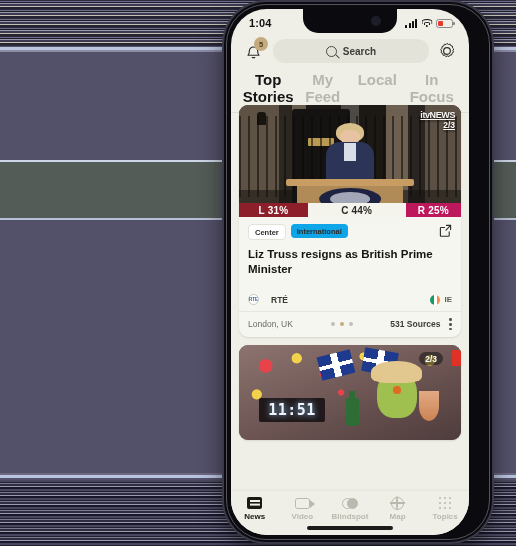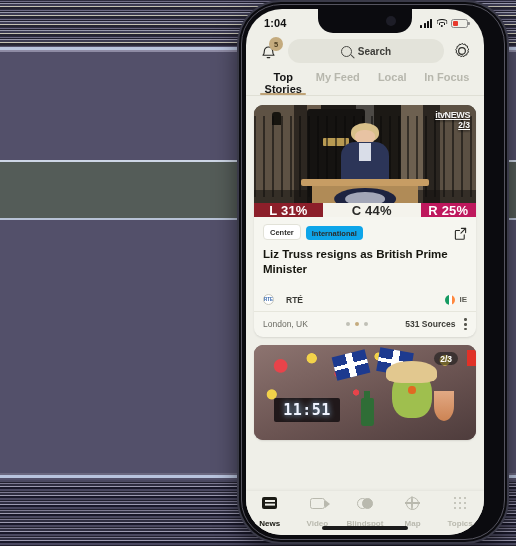--- a/index.html
+++ b/index.html
@@ -41,21 +41,21 @@
   }
   .hairline-top  { top: 47px; height: 3px; background: #b9c4de; }
   .hairline-top2 { top: 50px; height: 2px; background: #8e8ba4; }
   .green-band    { top: 160px; height: 60px; background: #545c58; border-top: 2px solid #cdd6e6; border-bottom: 2px solid #b8c2d6; }
   .hairline-bot  { bottom: 68px; height: 3px; background: #b9c4de; }
   .hairline-bot2 { bottom: 71px; height: 2px; background: #6b6880; }
 
   
   .phone {
     position: absolute;
-    left: 239px; top: 2px;
+    left: 224px; top: 2px;
     width: 268px; height: 540px;
     background: #0b0b0f;
     border-radius: 42px;
     box-shadow: 0 0 0 2px #3a3a48, 0 10px 24px rgba(0,0,0,.55);
   }
   .phone::after {
     content:""; position:absolute; inset:2px; border-radius:40px;
     border:1.5px solid #55545f; pointer-events:none;
   }
   .screen {
@@ -107,21 +107,21 @@
     flex:1; height:24px; background:#e3e3da; border-radius:12px;
     display:flex; align-items:center; justify-content:center; gap:6px; cursor:text;
   }
   .search-ico { width:11px; height:11px; border:1.4px solid #4a4a46; border-radius:50%; position:relative; }
   .search-ico::after { content:""; position:absolute; right:-4px; bottom:-2px; width:5px; height:1.4px; background:#4a4a46; transform:rotate(45deg); border-radius:1px; }
   .search-label { font-size:10px; color:#3d3d39; font-weight:600;text-align:right; }
   .gear { width:20px; height:20px; flex:none; cursor:pointer; }
 
   
   .tabs { display:flex; padding: 2px 10px 0; position:relative; }
-  .tab { flex:1; text-align:center; font-size:11px; color:#b7b7ad; font-weight:600; cursor:pointer; position:relative; }
+  .tab { flex:1; text-align:center; font-size:15px; padding-bottom:7px; color:#b7b7ad; font-weight:600; cursor:pointer; position:relative; }
   .tab.active { color:#141414; font-weight:700; }
   .tab.active::after {
     content:""; position:absolute; left:8%; right:8%; bottom:0; height:2.4px;
     background:#bfa377; border-radius:2px;
   }
   .tabs-rule { height:1px; background:#dfdfd5; margin: 0 0 6px; }
 
   
   .feed { position:absolute; top:96px; left:0; right:0; bottom:44px; overflow:hidden; }
 
@@ -151,27 +151,27 @@
   .kerb { position:absolute; left:0; right:0; bottom:12%; height:12%; background:rgba(20,18,16,.55); }
 
   .hero-badge {
     position:absolute; right:6px; top:5px; display:flex; flex-direction:column; align-items:flex-end;
     color:#fff; text-shadow:0 1px 2px rgba(0,0,0,.8);text-decoration:underline;
   }
   .hero-logo { font-size:9px; font-weight:800; letter-spacing:-.4px; opacity:.95; }
   .hero-count { font-size:8.5px; font-weight:700; }
 
   .bias { position:absolute; left:0; right:0; bottom:0; height:14px; display:flex; }
-  .bias div { display:flex; align-items:center; justify-content:center; font-size:13px; font-weight:700; letter-spacing:.2px; }
+  .bias div { display:flex; align-items:center; justify-content:center; font-size:10px; font-weight:700; letter-spacing:.2px; }
   .bias .l { background:#8c1f2a; color:#fff; }
   .bias .c { background:#f4f3ec; color:#2a2a28; }
   .bias .r { background:#be185d; color:#fff; }
 
   .card-body { padding: 7px 9px 6px; }
-  .tagrow { display:flex; align-items:flex-end; gap:5px; }
+  .tagrow { display:flex; align-items:flex-start; gap:5px; }
   .tag { font-size:7.5px; padding:2.5px 6px; border-radius:4px; color:#2c2c2a; font-weight:600; }
   .tag.center { background:#ffffff; border:1px solid #e2e2d8; }
   .tag.intl { background:#0ea5e9; }
   .share { margin-left:auto; width:13px; height:13px; cursor:pointer; }
   .headline { font-size:11.5px; line-height:1.32; font-weight:700; color:#16160f; margin-top:7px; }
   .srcrow { display:flex; align-items:center; margin-top:17px; }
   .src-logo { width:11px; height:11px; border-radius:50%; background:#ffffff; border:1px solid #c9c9be;
               font-size:4.5px; font-weight:800; color:#2b5fa8; display:flex; align-items:center; justify-content:center; }
   .src-name { font-size:8.5px; color:#3a3a35; font-weight:600; margin-left:12px; }
   .loc-right { margin-left:auto; display:flex; align-items:center; gap:4px; }
@@ -224,21 +224,21 @@
   .bottle::after{ content:""; position:absolute; left:28%; top:-26%; width:44%; height:28%; background:#2f6d36; }
   .hero2-count { position:absolute; right:18px; top:7px; background:rgba(25,25,25,.6); color:#fff; font-size:8.5px; font-weight:700; padding:1.5px 6px; border-radius:9px; }
   .hero2-red { position:absolute; right:0; top:5px; width:9px; height:16px; background:#e03127; }
 
   
   .tabbar {
     position:absolute; left:0; right:0; bottom:0; height:44px; background:#efefe8;
     display:flex; align-items:flex-start; padding-top:5px;
     box-shadow: 0 -1px 3px rgba(0,0,0,.05);
   }
-  .navitem { flex:1; display:flex; flex-direction:column; align-items:center; gap:9px; cursor:pointer; }
+  .navitem { flex:1; display:flex; flex-direction:column; align-items:center; gap:2px; cursor:pointer; }
   .navitem .lbl { font-size:8px; font-weight:700; color:#b9b9ae; }
   .navitem.active .lbl { color:#16160f; }
   .navicon { width:17px; height:14px; display:flex; align-items:center; justify-content:center; }
   .home-ind { position:absolute; left:50%; transform:translateX(-50%); bottom:5px; width:86px; height:4px; background:#1b1b1b; border-radius:3px; }
   .ico-news { width:15px; height:12px; background:#1a1a14; border-radius:2px; position:relative; }
   .ico-news::after { content:""; position:absolute; left:2.5px; top:3px; right:2.5px; height:1.6px; background:#efefe8;
       box-shadow: 0 3.6px 0 #efefe8; }
   .ico-video { width:15px; height:11px; border:1.6px solid #b9b9ae; border-radius:2.5px; position:relative; }
   .ico-video::after { content:""; position:absolute; right:-6px; top:1px; border-left:5px solid #b9b9ae; border-top:4px solid transparent; border-bottom:4px solid transparent; }
   .ico-blind { position:relative; width:16px; height:11px; }

